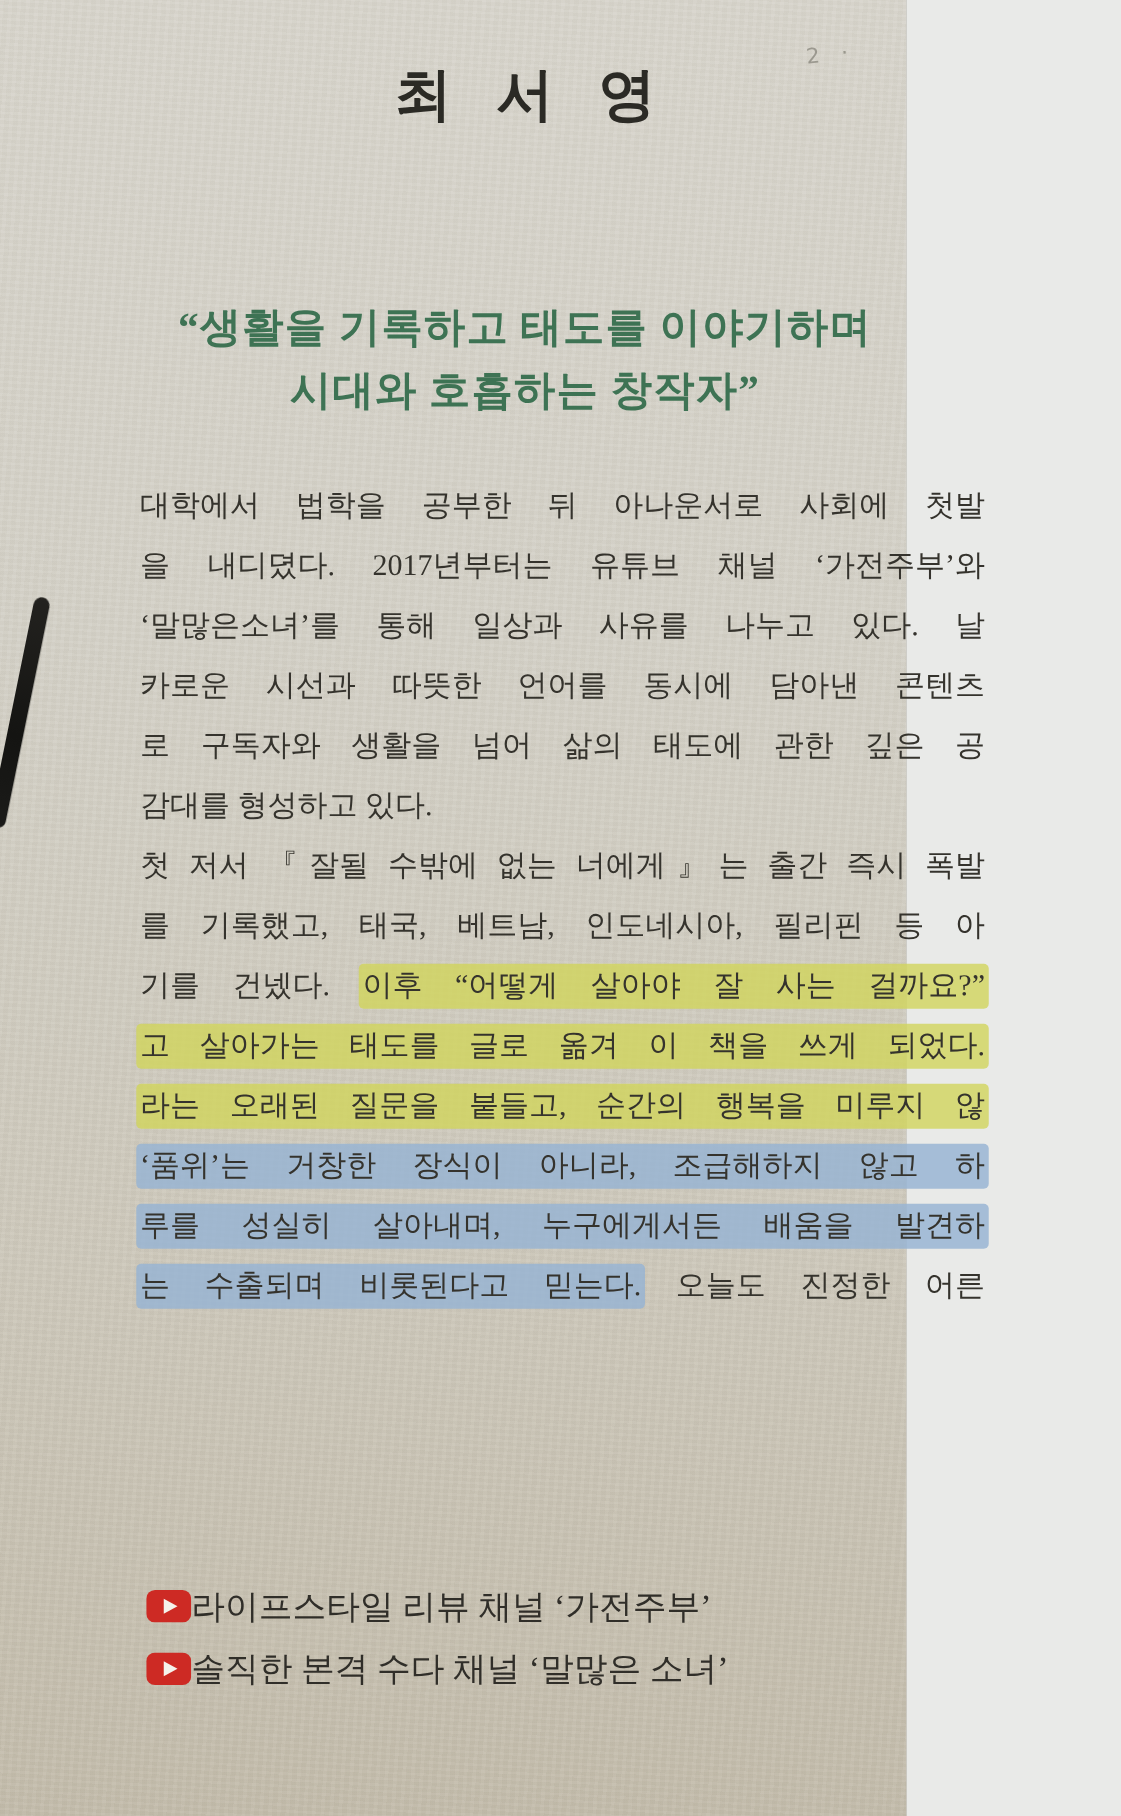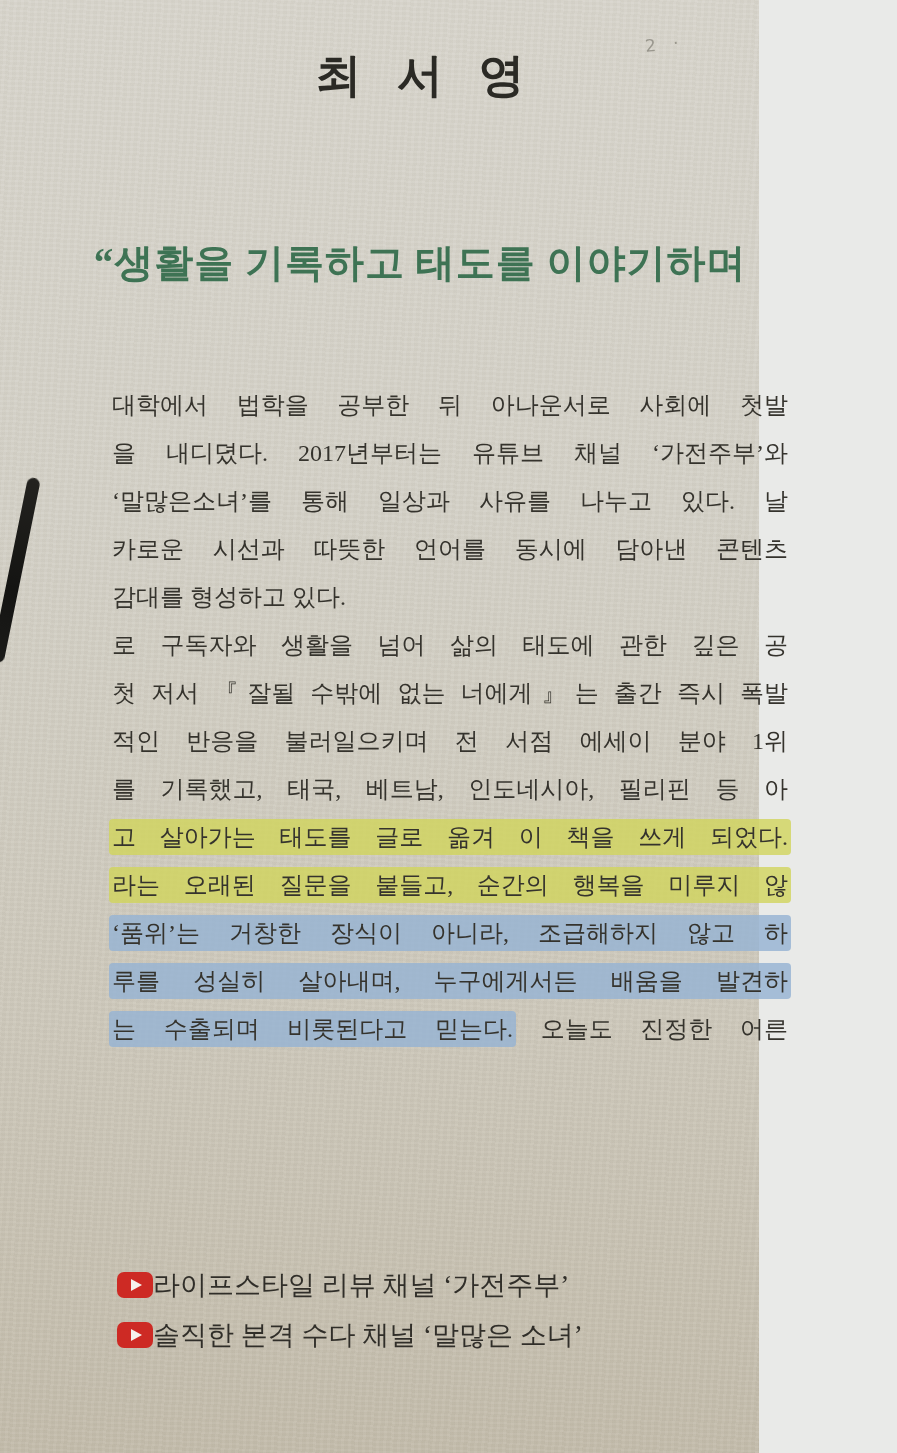--- a/index.html
+++ b/index.html
@@ -5,21 +5,20 @@
   html,body{margin:0;padding:0;}
   body{
     width:897px;height:1453px;
     font-family:"Liberation Serif","DejaVu Serif",serif;
     background:#e9eae8;
     overflow:hidden;
   }
   .photo{
     position:relative;width:725px;height:1453px;
     background:linear-gradient(180deg,#d9dad8 0%,#dadbd9 55%,#d6d7d5 100%);
-    padding-left:34px;
   }
   
   .page-edge{
     position:absolute;inset:0;
     background:#8f8c80;
     clip-path:polygon(0 0,841px 0,851px 1453px,0 1453px);
   }
   
   .page{
     position:absolute;inset:0;
@@ -36,21 +35,21 @@
   .author-title{
     position:absolute;top:46px;left:0;width:840px;
     text-align:center;
     font-size:46px;line-height:60px;font-weight:600;
     letter-spacing:12px;padding-left:12px;box-sizing:border-box;
     color:#2b2a25;
   }
   .quote{
     position:absolute;top:238px;left:0;width:840px;
     text-align:center;
-    font-size:39px;line-height:50px;font-weight:600;
+    font-size:33px;line-height:50px;font-weight:600;
     color:#3e7354;
     letter-spacing:1px;
   }
   .bio{
     position:absolute;left:112px;top:381px;width:676px;
     font-size:24px;color:#35332d;
   }
   .bio .line{
     height:48px;line-height:48px;
     text-align:justify;text-align-last:justify;
@@ -101,34 +100,35 @@
   <div class="page-edge"></div>
   <div class="page">
     <div class="grain"></div>
 
     <div class="author-title">최 서 영</div>
 
     <div class="pencil-mark">2 ·</div>
 
     <div class="quote">
       <div>“생활을 기록하고 태도를 이야기하며</div>
+      <div>시대와 호흡하는 창작자”</div>
     </div>
 
     <div class="ink-mark"></div>
 
     <div class="bio">
       <div class="line"><span>대학에서 법학을 공부한 뒤 아나운서로 사회에 첫발</span></div>
       <div class="line"><span>을 내디뎠다. 2017년부터는 유튜브 채널 ‘가전주부’와</span></div>
       <div class="line"><span>‘말많은소녀’를 통해 일상과 사유를 나누고 있다. 날</span></div>
       <div class="line"><span>카로운 시선과 따뜻한 언어를 동시에 담아낸 콘텐츠</span></div>
+      <div class="line"><span>로 구독자와 생활을 넘어 삶의 태도에 관한 깊은 공</span></div>
       <div class="line para-end"><span>감대를 형성하고 있다.</span></div>
-      <div class="line"><span>로 구독자와 생활을 넘어 삶의 태도에 관한 깊은 공</span></div>
       <div class="line"><span>첫 저서 『잘될 수밖에 없는 너에게』는 출간 즉시 폭발</span></div>
-      <div class="line"><span>적인 반응을 불러일으키며 전 서점 에세이 분야 1위</span></div>
       <div class="line"><span>를 기록했고, 태국, 베트남, 인도네시아, 필리핀 등 아</span></div>
+      <div class="line"><span>기를 건넸다. </span><span class="hl-y">이후 “어떻게 살아야 잘 사는 걸까요?”</span></div>
       <div class="line"><span class="hl-y">고 살아가는 태도를 글로 옮겨 이 책을 쓰게 되었다.</span></div>
       <div class="line"><span class="hl-y">라는 오래된 질문을 붙들고, 순간의 행복을 미루지 않</span></div>
       <div class="line"><span class="hl-b">‘품위’는 거창한 장식이 아니라, 조급해하지 않고 하</span></div>
       <div class="line"><span class="hl-b">루를 성실히 살아내며, 누구에게서든 배움을 발견하</span></div>
       <div class="line"><span class="hl-b">는 수출되며 비롯된다고 믿는다.</span><span> 오늘도 진정한 어른</span></div>
     </div>
 
     <div class="channels">
       <div class="channel-item">
         <svg class="yt-icon" width="36" height="26" viewBox="0 0 36 26">

